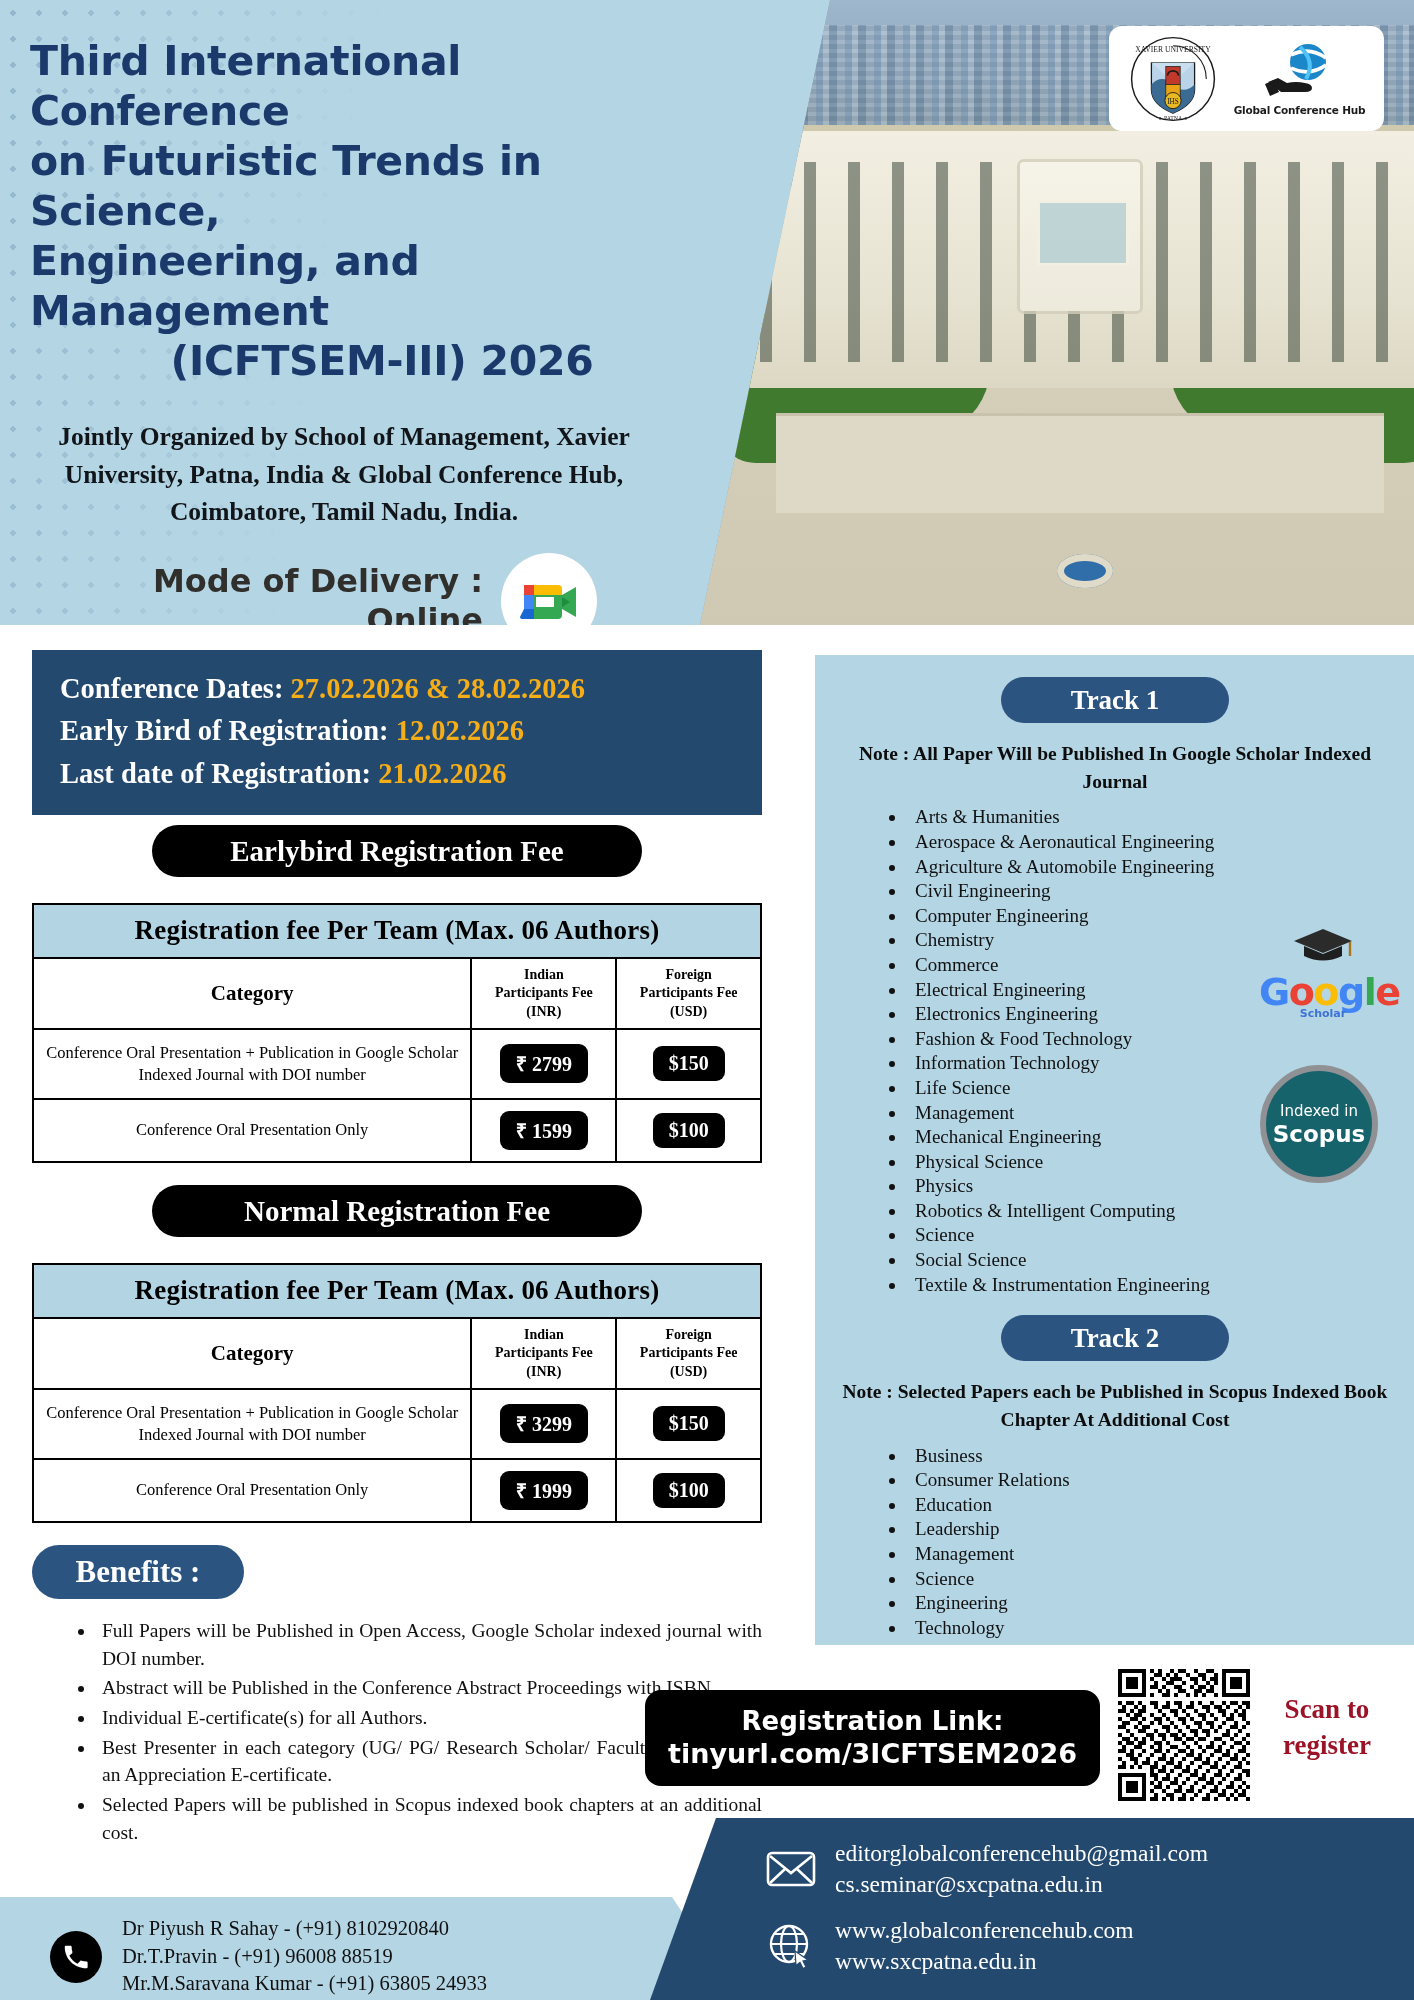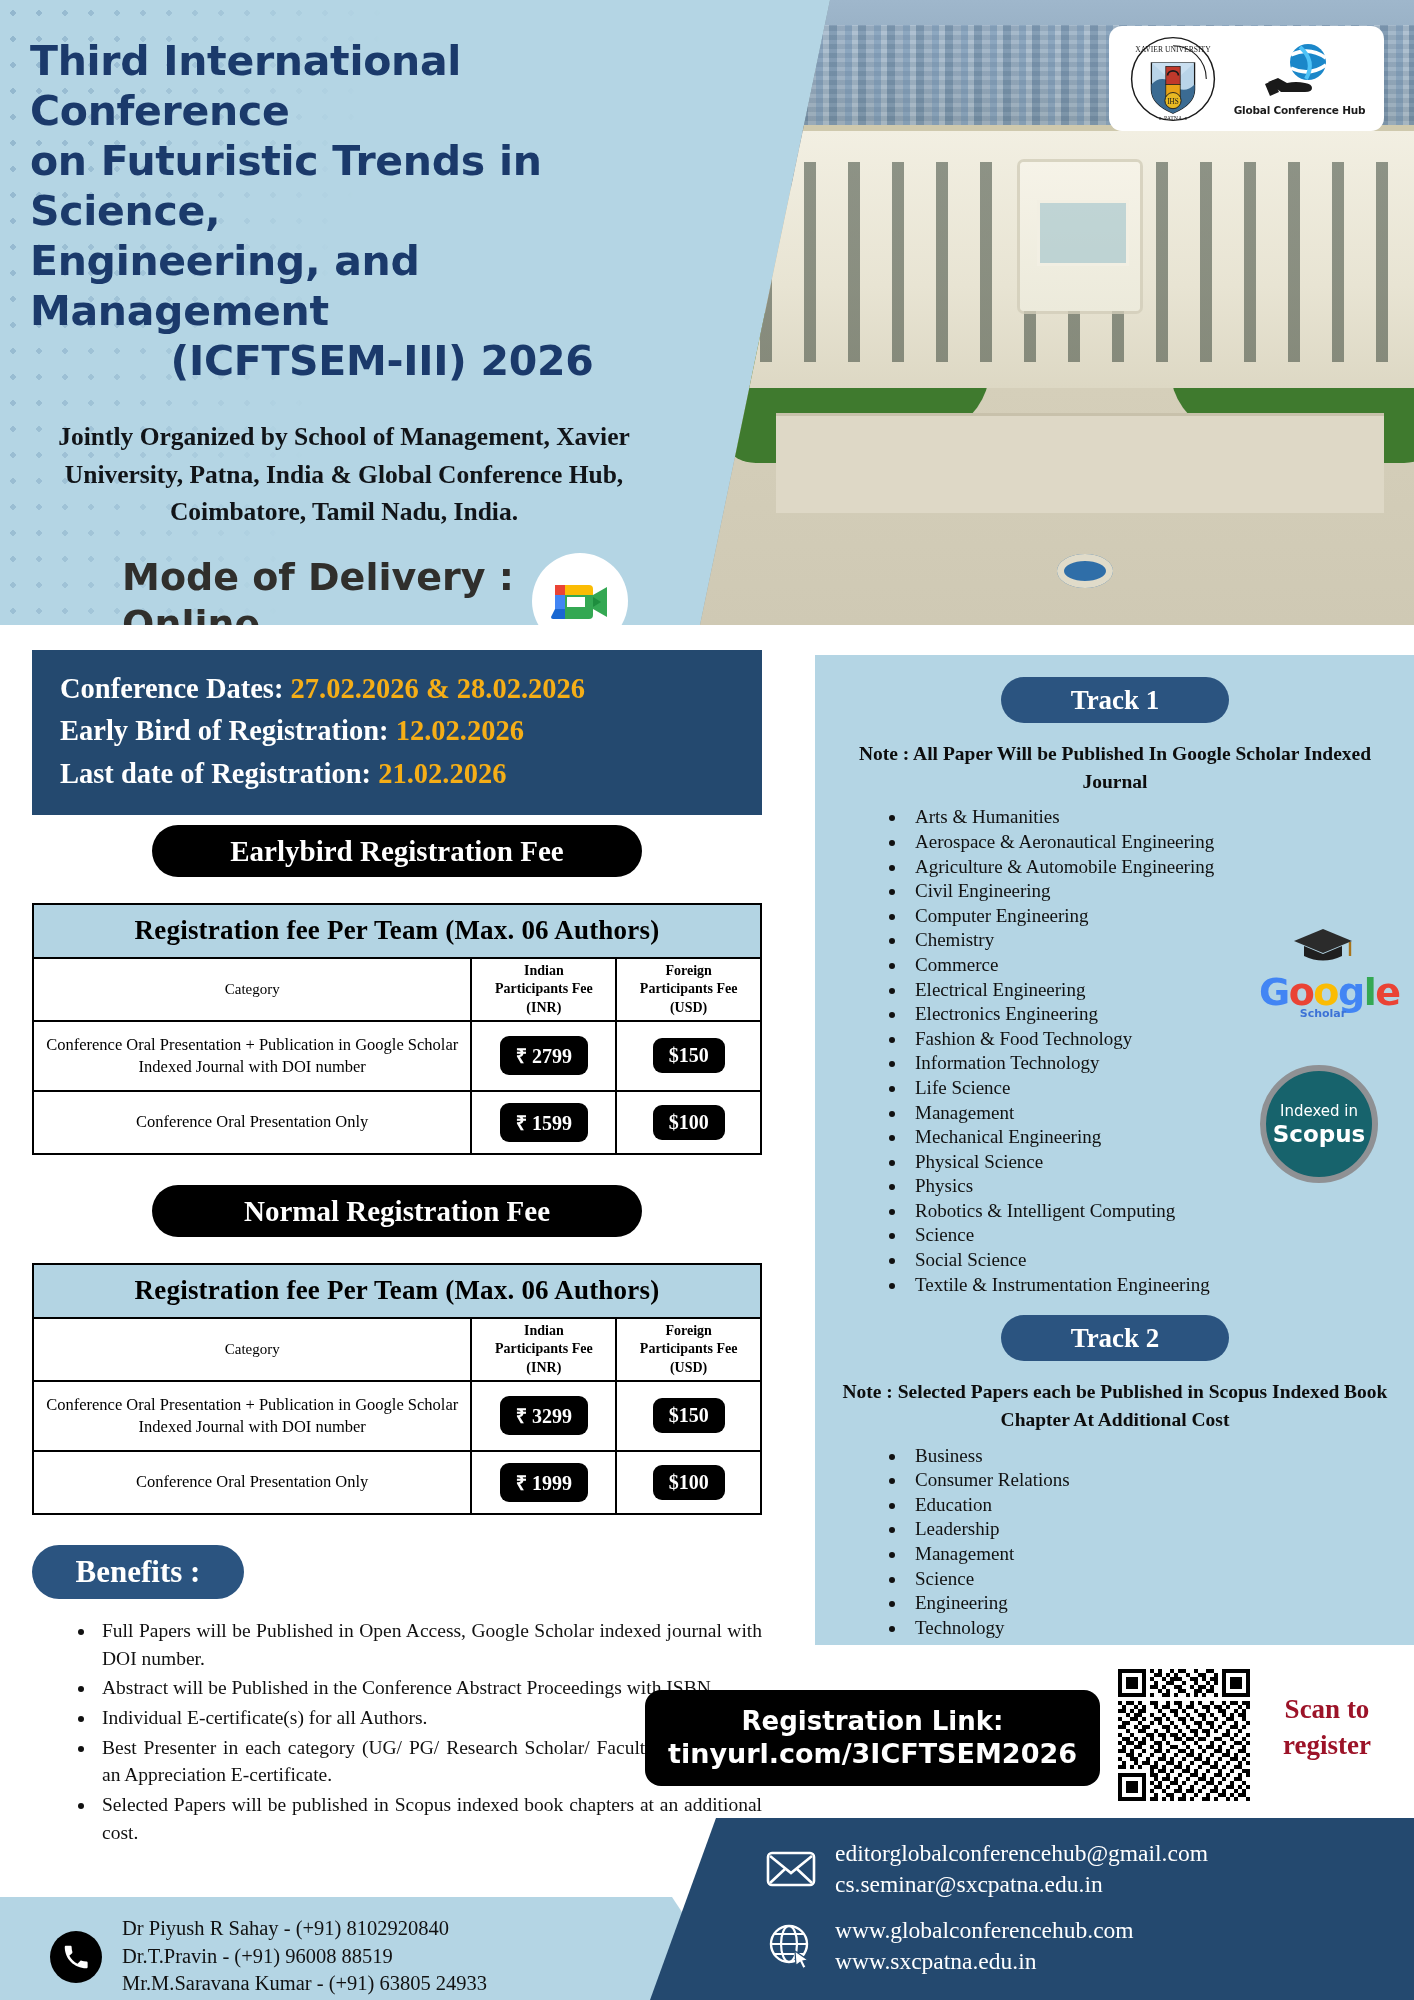--- a/index.html
+++ b/index.html
@@ -125,23 +125,23 @@
   #mode-row {
     margin-top: 22px;
     display: flex; align-items: center; justify-content: center;
     gap: 18px;
     padding-left: 26px;
   }
   #mode-text {
     color: #302f2c;
     font-family: "DejaVu Sans", sans-serif;
     font-weight: bold;
-    font-size: 38px;
+    font-size: 32px;
     line-height: 1.22;
-    text-align: left;
+    text-align: right;
   }
   #meet-badge {
     width: 96px; height: 96px; border-radius: 50%;
     background: #fff;
     display:flex; align-items:center; justify-content:center;
     flex: 0 0 auto;
   }
 
   
   #logo-card {
@@ -206,21 +206,21 @@
     font-family: "Liberation Serif", serif;
   }
   table.fee .tbl-title {
     background: #b3d4e3;
     font-weight: bold;
     font-size: 27px;
     padding: 10px 0 11px;
     letter-spacing: .2px;
   }
   table.fee .hd-cat {
-    font-weight: normal; font-size: 15px; padding: 22px 4px;
+    font-weight: bold; font-size: 21px; padding: 22px 4px;
   }
   table.fee .hd-small {
     font-weight: bold; font-size: 14px; line-height: 1.33; padding: 0 4px;
   }
   table.fee .cat-cell {
     font-size: 16.5px; line-height: 1.33; padding: 12px 10px; font-weight: normal;
   }
   table.fee .amt-cell { padding: 11px 6px; }
   .amount-chip {
     display: inline-block;

